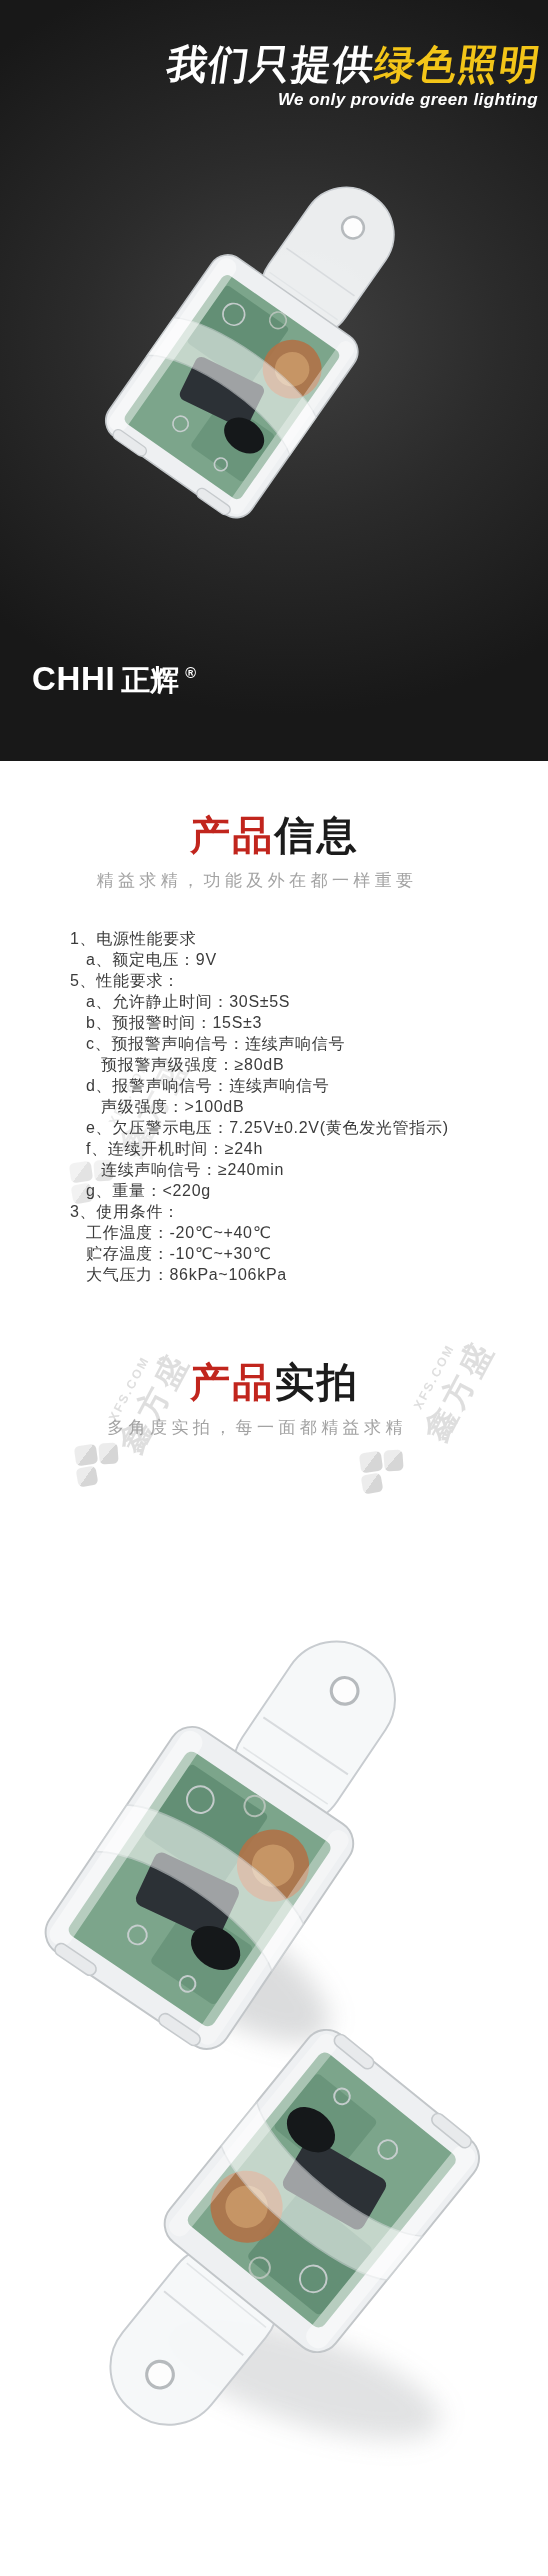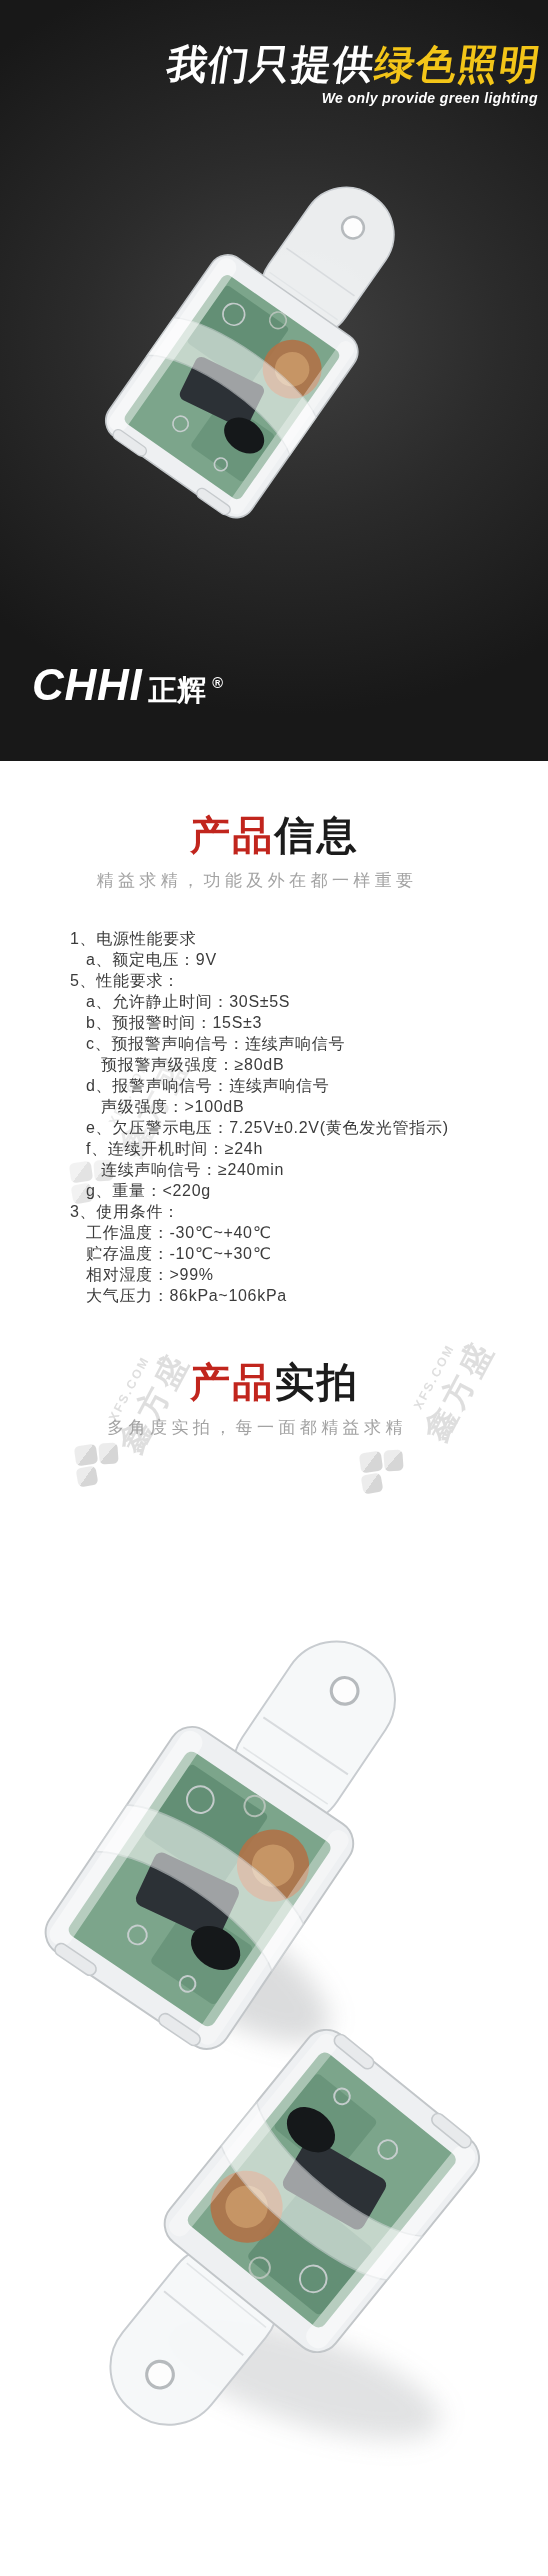--- a/index.html
+++ b/index.html
@@ -17,27 +17,27 @@
   }
   .hero-headline {
     position:absolute; top:37px; left:0; width:541px; text-align:right;
     font-size:40px; font-weight:900; letter-spacing:1.5px; white-space:nowrap;
     transform:skewX(-8deg);
   }
   .hero-headline .wh { color:#ffffff; }
   .hero-headline .yl { color:#f3c518; }
   .hero-sub {
     position:absolute; top:90px; left:0; width:538px; text-align:right;
-    font-style:italic; font-weight:700; font-size:14px; color:#ffffff;
+    font-style:italic; font-weight:700; font-size:17px; color:#ffffff;
     letter-spacing:0.4px; white-space:nowrap;
   }
   .brand {
     position:absolute; left:32px; top:660px; color:#ffffff; white-space:nowrap;
   }
-  .brand-en { font-size:44px; font-weight:800; letter-spacing:0.7px;font-style:italic; }
+  .brand-en { font-size:33px; font-weight:800; letter-spacing:0.7px; }
   .brand-cn { font-size:29px; font-weight:800; margin-left:5.9px; }
   .brand-reg { font-size:14.6px; font-weight:700; margin-left:5.9px; position:relative; top:-11.7px; }
 
   
   .photo { position:absolute; }
   .photo svg { width:100%; height:100%; display:block; }
   .photo-1 { left:168px; top:157px; width:198px; height:358px; transform:rotate(35deg); }
   .photo-2 { left:121px; top:1606px; width:241px; height:439px; transform:rotate(34deg); }
   .photo-3 { left:154px; top:2030px; width:241px; height:439px; transform:rotate(219deg); }
   .shadow { position:absolute; border-radius:50%; filter:blur(13px); }
@@ -167,23 +167,22 @@
     <div class="spec-row ind1">b、预报警时间：15S±3</div>
     <div class="spec-row ind1">c、预报警声响信号：连续声响信号</div>
     <div class="spec-row ind2">预报警声级强度：≥80dB</div>
     <div class="spec-row ind1">d、报警声响信号：连续声响信号</div>
     <div class="spec-row ind2">声级强度：&gt;100dB</div>
     <div class="spec-row ind1">e、欠压警示电压：7.25V±0.2V(黄色发光管指示)</div>
     <div class="spec-row ind1">f、连续开机时间：≥24h</div>
     <div class="spec-row ind2">连续声响信号：≥240min</div>
     <div class="spec-row ind1">g、重量：&lt;220g</div>
     <div class="spec-row ind0">3、使用条件：</div>
-    <div class="spec-row ind1">工作温度：-30℃~+40℃</div>
+    <div class="spec-row ind1">工作温度：-20℃~+40℃</div>
     <div class="spec-row ind1">贮存温度：-10℃~+30℃</div>
-    <div class="spec-row ind1">相对湿度：&gt;99%</div>
     <div class="spec-row ind1">大气压力：86kPa~106kPa</div>
   </div>
 
   <div class="wm-text wm-a">
     <span class="wm-site">XFS.COM</span>
     <span class="wm-name">鑫方盛</span>
   </div>
   <div class="wm-text wm-b">
     <span class="wm-site">XFS.COM</span>
     <span class="wm-name">鑫方盛</span>

